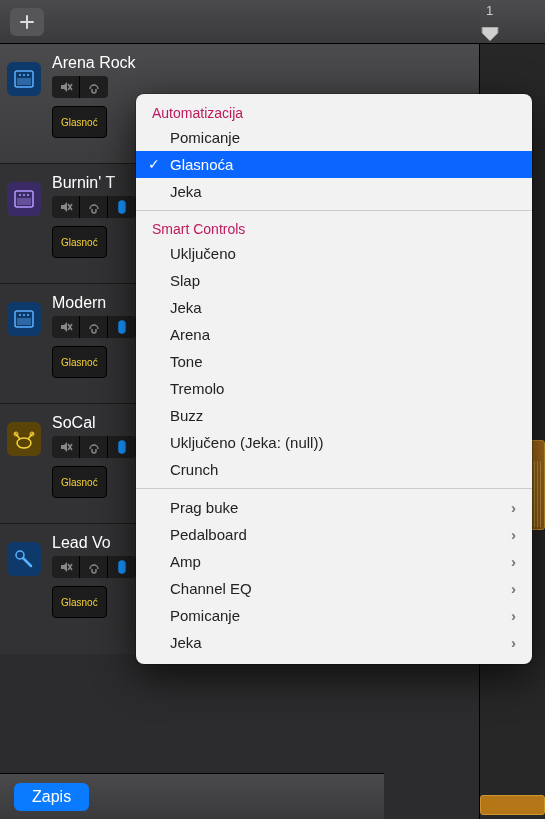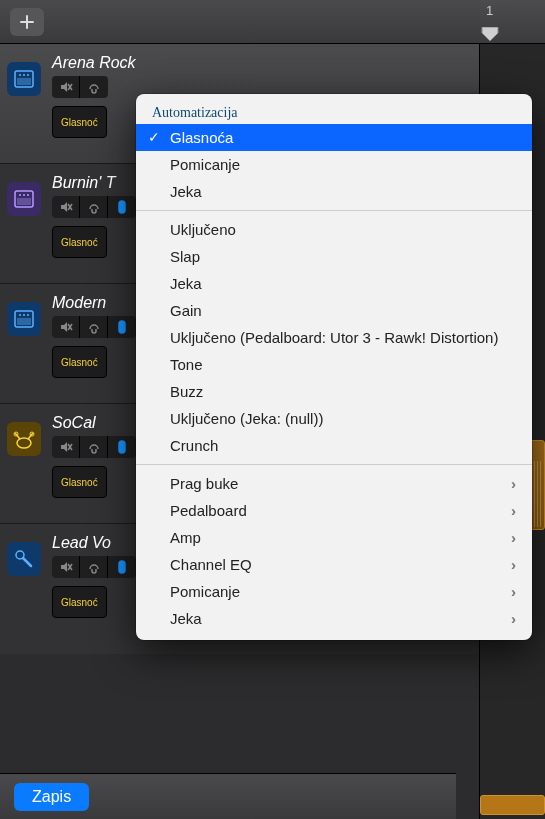--- a/index.html
+++ b/index.html
@@ -25,36 +25,36 @@
   .region.vox { top:795px; height:20px; }
 
   
   .tracks { position:absolute; left:0; top:44px; width:480px; bottom:0; background:#2c2c2e; border-right:1px solid #000; }
   .track { height:120px; display:flex; border-bottom:1px solid #1a1a1a; background:#323234; }
   .track.selected { background: linear-gradient(#4b4b4d,#3c3c3e); }
   .track.last { border-bottom:none; height:130px;}
   .track .ticon { width:48px; display:flex; align-items:flex-start; justify-content:center; padding-top:18px; }
   .track .ticon .ibox { width:34px; height:34px; border-radius:6px; display:flex; align-items:center; justify-content:center; }
   .track .body { flex:1; padding:10px 8px 0 4px; position:relative; }
-  .tname { color:#fff; font-size:16px; font-weight:500; margin-bottom:4px;font-style:italic;}
+  .tname { color:#fff; font-size:16px; font-weight:500; margin-bottom:4px;}
   .ctrls { display:flex; align-items:center; gap:0; margin-bottom:8px;}
   .cbtn { width:28px; height:22px; background:#1f1f1f; display:flex; align-items:center; justify-content:center; border-right:1px solid #000;}
   .cbtn:first-child{border-radius:4px 0 0 4px;}
   .cbtn.last{border-right:none;border-radius:0 4px 4px 0;}
   .cbtn svg{display:block;}
   .accent-blue svg *{fill:#1793ff; stroke:#1793ff;}
   .pill { display:inline-flex; align-items:center; height:32px; padding:0 8px; border-radius:4px; background:#1d1d1d; color:#f8d23a; font-size:10px; border:1px solid #000; gap:4px; white-space:nowrap;}
 
   
-  .footer { position:absolute; left:0; bottom:0; width:456px; height:46px; background:linear-gradient(#4a4a4c,#3a3a3c); border-top:1px solid #000; display:flex; align-items:center; padding:0 14px;}
+  .footer { position:absolute; left:0; bottom:0; width:384px; height:46px; background:linear-gradient(#4a4a4c,#3a3a3c); border-top:1px solid #000; display:flex; align-items:center; padding:0 14px;}
   .rec-btn { height:28px; padding:0 18px; background:#0a7bff; color:#fff; font-size:16px; font-weight:500; border-radius:6px; display:flex; align-items:center;}
 
   
   .menu { position:absolute; left:136px; top:94px; width:396px; background:#f2f2f2; border-radius:8px; box-shadow:0 12px 40px rgba(0,0,0,.7), 0 0 0 1px rgba(0,0,0,.2); padding:6px 0 8px; font-size:15px; color:#222; }
-  .menu .hdr { padding:5px 16px 3px; color:#0c4a6e; font-size:14px;font-family:Liberation Serif, serif; }
+  .menu .hdr { padding:5px 16px 3px; color:#be185d; font-size:14px; }
   .menu .it { padding:5px 16px 5px 34px; position:relative; cursor:default; }
   .menu .it.sel { background:#0a66ff; color:#fff; }
   .menu .it.sel::before { content:"✓"; position:absolute; left:12px; top:5px; font-size:14px; color:#fff;}
   .menu .sep { height:1px; background:#ccc; margin:5px 0;}
   .menu .sub { padding:5px 16px 5px 34px; display:flex; justify-content:space-between; }
   .menu .sub .chev { color:#777; font-weight:600;}
 </style>
 </head>
 <body>
 
@@ -278,32 +278,33 @@
 
 <div class="footer">
   <div class="rec-btn">
     <span>Zapis</span>
   </div>
 </div>
 
 <div class="menu">
   <div class="hdr">Automatizacija</div>
   <div id="sec1">
+      <div class="it">Pomicanje</div>
       <div class="it sel">Glasnoća</div>
-      <div class="it">Pomicanje</div>
       <div class="it">Jeka</div>
     </div>
   <div class="sep"></div>
+  <div class="hdr">Smart Controls</div>
   <div id="sec2">
       <div class="it">Uključeno</div>
       <div class="it">Slap</div>
       <div class="it">Jeka</div>
-      <div class="it">Gain</div>
-      <div class="it">Uključeno (Pedalboard: Utor 3 - Rawk! Distortion)</div>
+      <div class="it">Arena</div>
       <div class="it">Tone</div>
+      <div class="it">Tremolo</div>
       <div class="it">Buzz</div>
       <div class="it">Uključeno (Jeka: (null))</div>
       <div class="it">Crunch</div>
     </div>
   <div class="sep"></div>
   <div id="sec3">
       <div class="sub">
         <span>Prag buke</span>
         <span class="chev">›</span>
       </div>

